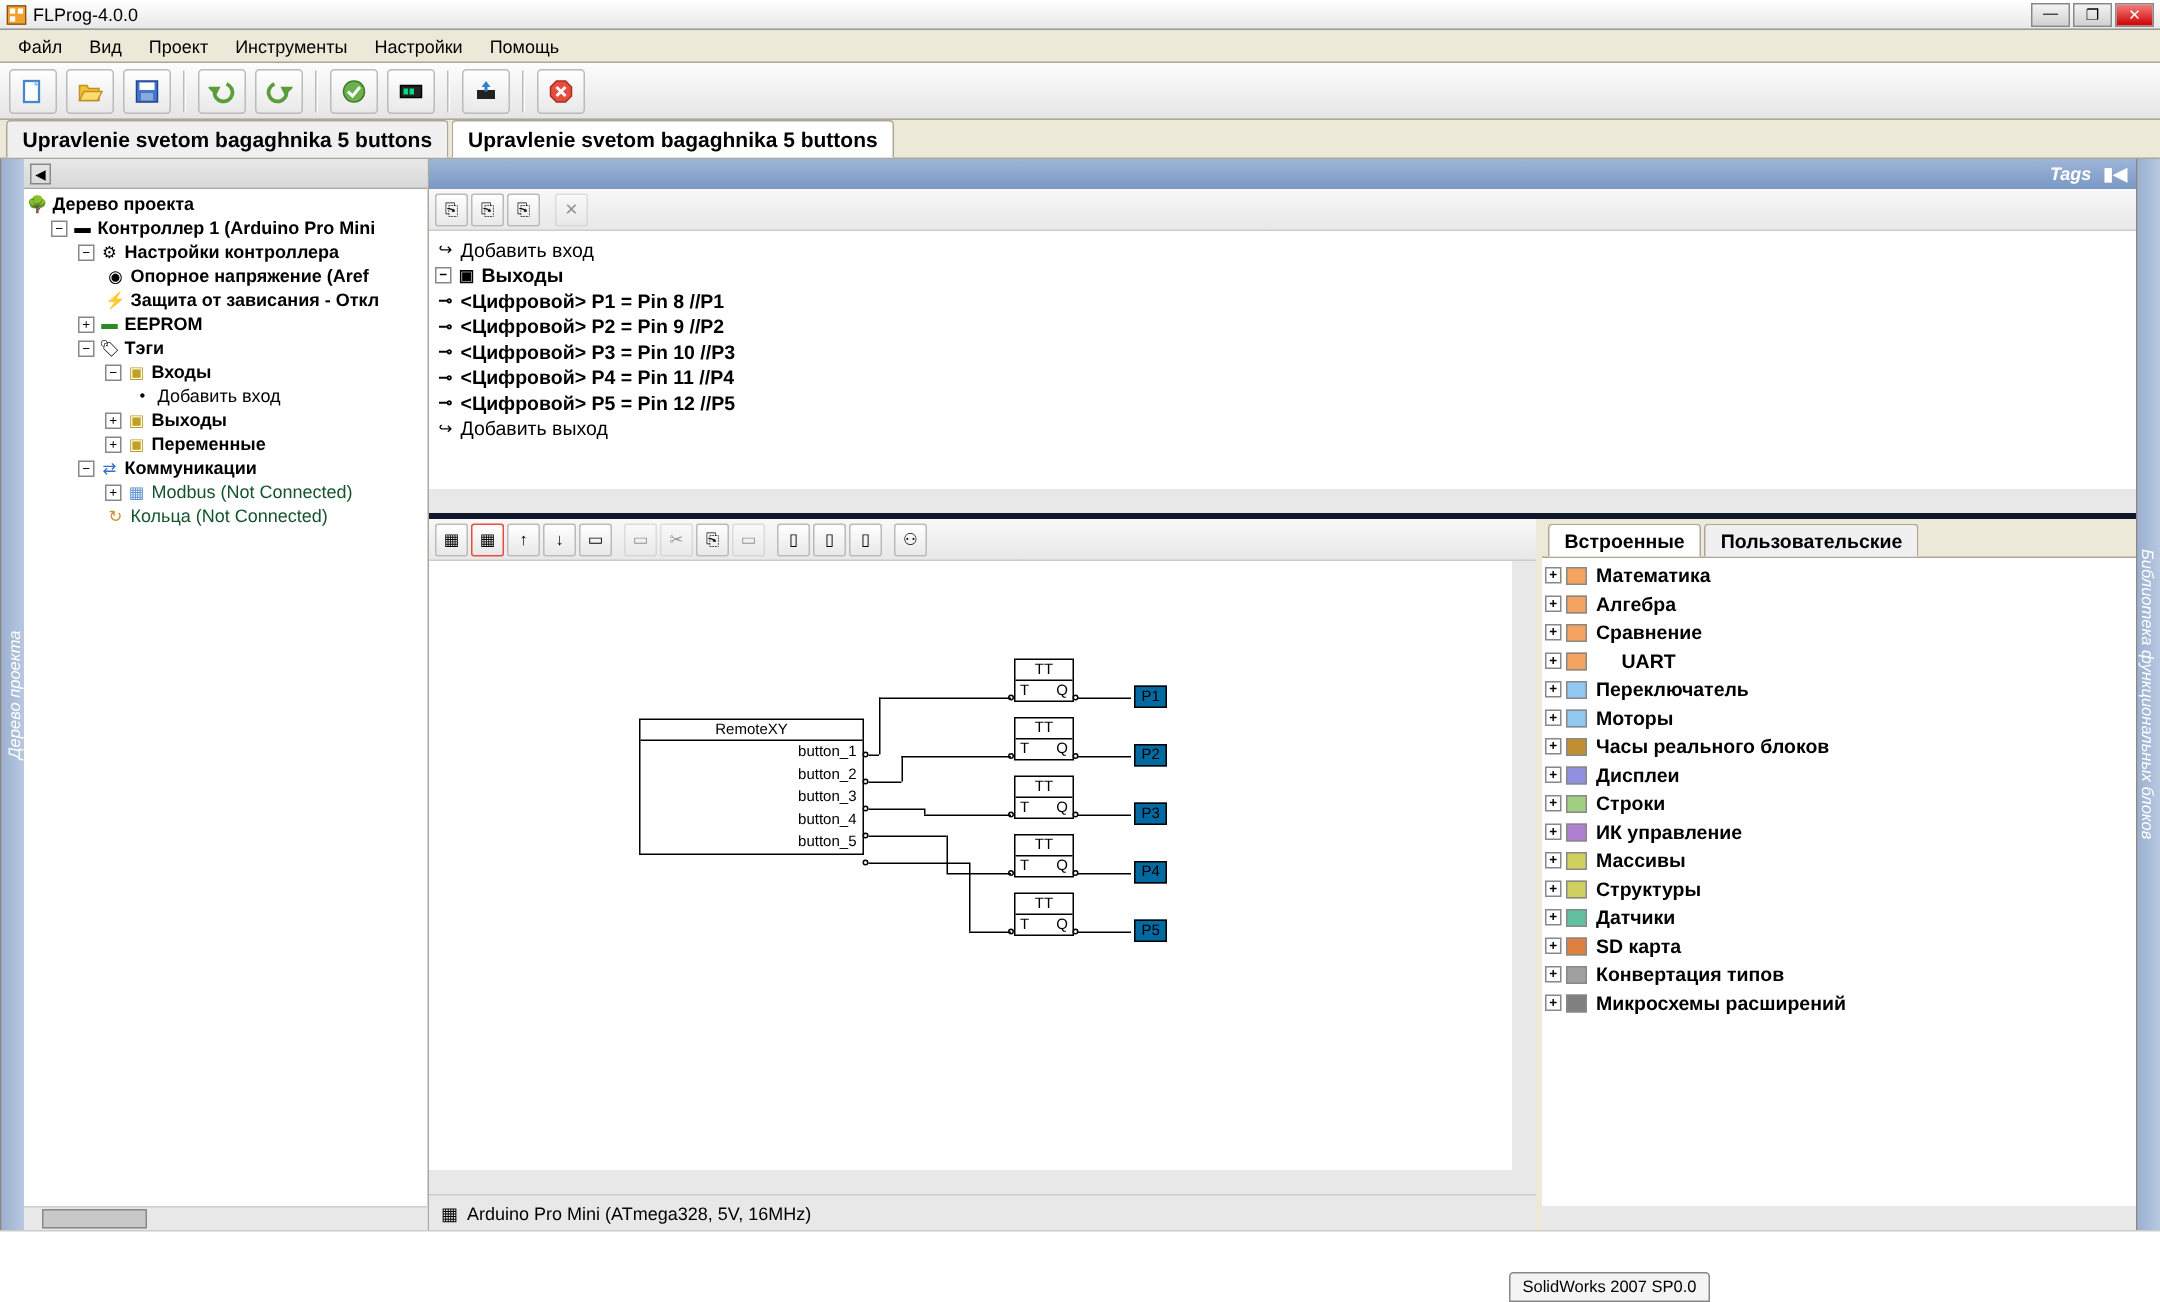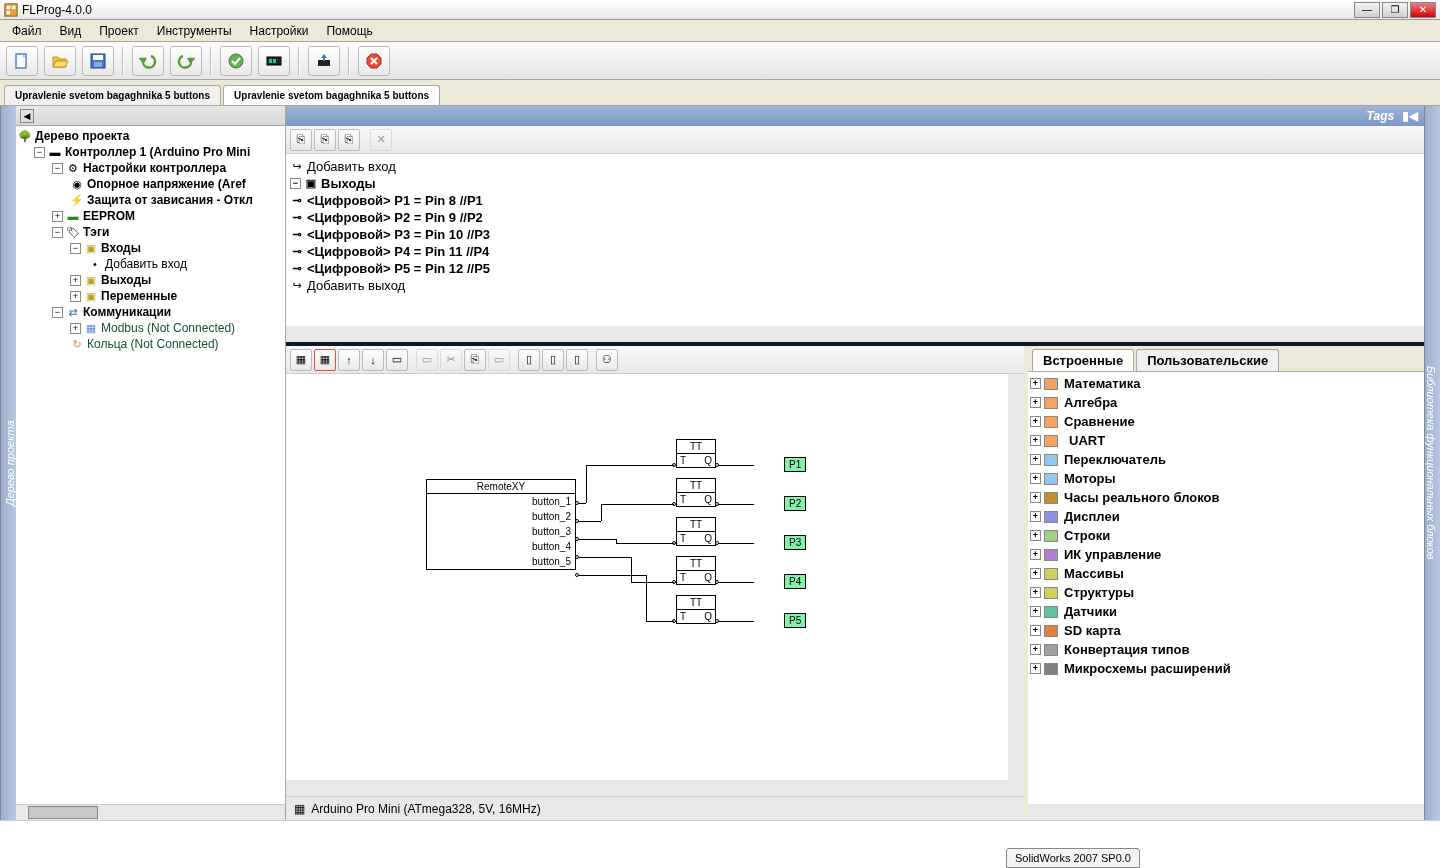--- a/index.html
+++ b/index.html
@@ -9,21 +9,21 @@
 .titlebar .title { flex: 1; font-size: 12px; }
 .titlebar .win-btns { display: flex; gap: 2px; }
 .titlebar .win-btn { width: 26px; height: 16px; border: 1px solid #888; background: linear-gradient(#f4f4f4,#d0d0d0); font-size: 10px; display:flex; align-items:center; justify-content:center; cursor:pointer; }
 .titlebar .win-btn.close { background: linear-gradient(#f08080,#d00000); color:#fff; }
 .menubar { height: 22px; background: #ece9d8; border-bottom: 1px solid #aca899; display: flex; align-items: center; padding: 0 4px; gap: 2px; }
 .menubar .menu-item { padding: 2px 8px; cursor: pointer; }
 .toolbar { height: 38px; background: linear-gradient(#fdfdfd,#e5e5e5); border-bottom: 1px solid #aca899; display: flex; align-items: center; padding: 0 6px; gap: 6px; }
 .toolbar .tbtn { width: 32px; height: 30px; border: 1px solid #bbb; background: linear-gradient(#fff,#e8e8e8); border-radius: 3px; display:flex; align-items:center; justify-content:center; cursor:pointer; font-size:16px; }
 .toolbar .sep { width: 2px; height: 28px; border-left: 1px solid #bbb; border-right: 1px solid #fff; margin: 0 2px; }
 .tabs-row { height: 26px; background: #ece9d8; border-bottom: 1px solid #aca899; display: flex; align-items: flex-end; padding: 0 4px; }
-.tabs-row .tab { border: 1px solid #aca899; border-bottom: none; padding: 4px 10px; margin-right: 2px; background: #f0f0f0; border-radius: 3px 3px 0 0; cursor:pointer; font-size: 10px; font-weight: bold; }
+.tabs-row .tab { border: 1px solid #aca899; border-bottom: none; padding: 4px 10px; margin-right: 2px; background: #f0f0f0; border-radius: 3px 3px 0 0; cursor:pointer; font-size: 14px; font-weight: bold; }
 .tabs-row .tab.active { background: #fff; }
 .main-area { position: absolute; top: 106px; left: 0; right: 0; bottom: 48px; display: flex; }
 .sidebar-tab-left { width: 16px; background: linear-gradient(to right,#b8c8e0,#9bb0d0); writing-mode: vertical-lr; transform: rotate(180deg); text-align: center; font-style: italic; color: #fff; padding: 6px 0; font-size: 11px; border-right: 1px solid #888; cursor:pointer; }
 .sidebar-tab-right { width: 16px; background: linear-gradient(to left,#b8c8e0,#9bb0d0); writing-mode: vertical-lr; text-align: center; font-style: italic; color: #fff; padding: 6px 0; font-size: 11px; border-left: 1px solid #888; cursor:pointer; }
 .tree-panel { width: 270px; background: #fff; border-right: 1px solid #aca899; display: flex; flex-direction: column; position: relative; }
 .tree-header { height: 20px; background: linear-gradient(#e8e8e8,#d8d8d8); border-bottom: 1px solid #aca899; display:flex; align-items:center; padding: 0 4px; }
 .tree-header .collapse-btn { width: 14px; height: 14px; border: 1px solid #888; font-size: 9px; display:flex;align-items:center;justify-content:center; cursor:pointer; margin-right: 4px; }
 .tree-content { flex: 1; overflow: auto; padding: 2px; font-size: 12px; }
 .tree-node { white-space: nowrap; padding: 1px 0; display: flex; align-items: center; }
 .tree-toggle { width: 11px; height: 11px; border: 1px solid #888; font-size: 9px; line-height: 9px; text-align: center; margin-right: 3px; cursor:pointer; background:#fff; display:inline-block; }
@@ -54,21 +54,21 @@
 .lib-col { width: 400px; display: flex; flex-direction: column; border-left: 4px solid #ece9d8; }
 .lib-tabs { height: 26px; background: #ece9d8; display:flex; align-items:flex-end; padding: 2px 4px 0 4px; border-bottom: 1px solid #aca899; }
 .lib-tab { border: 1px solid #aca899; border-bottom:none; padding: 3px 10px; background: #f0f0f0; margin-right: 2px; border-radius: 3px 3px 0 0; cursor:pointer; font-size: 13px; font-weight: bold; }
 .lib-tab.active { background: #fff; }
 .lib-content { flex:1; background: #fff; overflow-y: scroll; padding: 2px; position: relative; }
 .lib-node { padding: 2px 0; display:flex; align-items:center; font-size: 13px; font-weight: bold; white-space: nowrap; }
 .lib-hscroll { height: 16px; background: #e8e8e8; }
 .block { position: absolute; border: 1px solid #000; background: #fff; font-size: 10px; }
 .block .block-title { text-align:center; border-bottom: 1px solid #000; padding: 1px 2px; }
 .block .port-row { display:flex; justify-content:space-between; padding: 1px 3px; }
-.out-pin { position:absolute; border: 1px solid #000; background:#86efac; font-size:10px; padding: 1px 4px; margin-left: 28px; }
+.out-pin { position:absolute; border: 1px solid #000; background:#0369a1; font-size:10px; padding: 1px 4px; }
 .remotexy-block { position:absolute; border:1px solid #000; background:#fff; font-size:10px; }
 .remotexy-block .rx-title { border-bottom:1px solid #000; text-align:center; padding: 1px 2px; }
 .remotexy-block .rx-out { text-align:right; padding: 2px 4px; }
 .wire { position:absolute; background:#000; }
 .port-dot { position:absolute; width:4px; height:4px; border:1px solid #000; background:#fff; border-radius:50%; }
 .footer-bar { position:absolute; bottom:0; left:0; right:0; height: 48px; background:#fff; border-top:1px solid #ccc; }
 .sw-tab { position:absolute; bottom: 0; right: 300px; border: 1px solid #888; border-radius: 3px 3px 0 0; padding: 3px 8px; font-size: 11px; background: #f4f4f4; }
 svg.ico { width: 18px; height: 18px; }
 </style>
 </head>
@@ -434,21 +434,21 @@
               <span style="margin-left:3px">Алгебра</span>
             </div>
             <div class="lib-node">
               <span class="tree-toggle">+</span>
               <span class="tree-icon" style="background:#f4a460;border:1px solid #888;width:14px;height:12px;"></span>
               <span style="margin-left:3px">Сравнение</span>
             </div>
             <div class="lib-node">
               <span class="tree-toggle">+</span>
               <span class="tree-icon" style="background:#f4a460;border:1px solid #888;width:14px;height:12px;"></span>
-              <span style="margin-left:8px">UART</span>
+              <span style="margin-left:20px">UART</span>
             </div>
             <div class="lib-node">
               <span class="tree-toggle">+</span>
               <span class="tree-icon" style="background:#90c8f0;border:1px solid #888;width:14px;height:12px;"></span>
               <span style="margin-left:3px">Переключатель</span>
             </div>
             <div class="lib-node">
               <span class="tree-toggle">+</span>
               <span class="tree-icon" style="background:#90c8f0;border:1px solid #888;width:14px;height:12px;"></span>
               <span style="margin-left:3px">Моторы</span>

